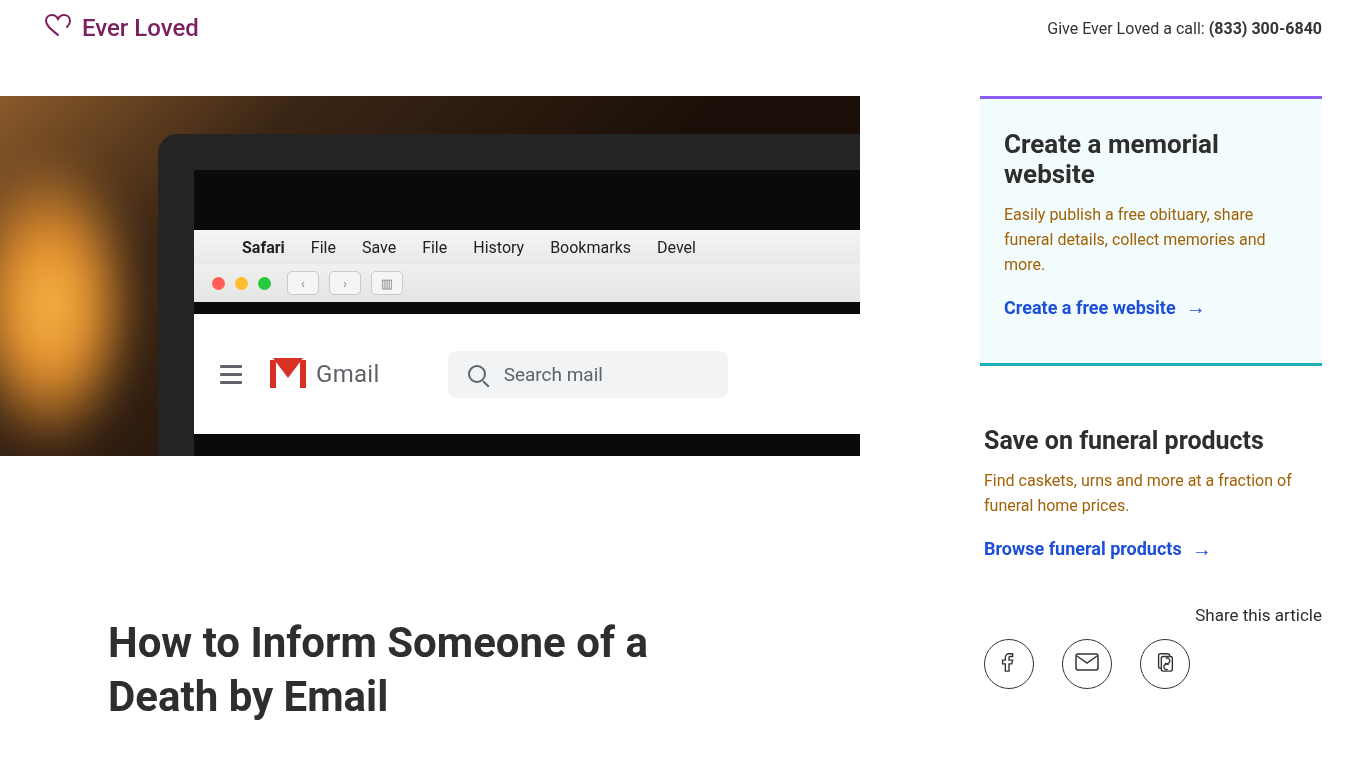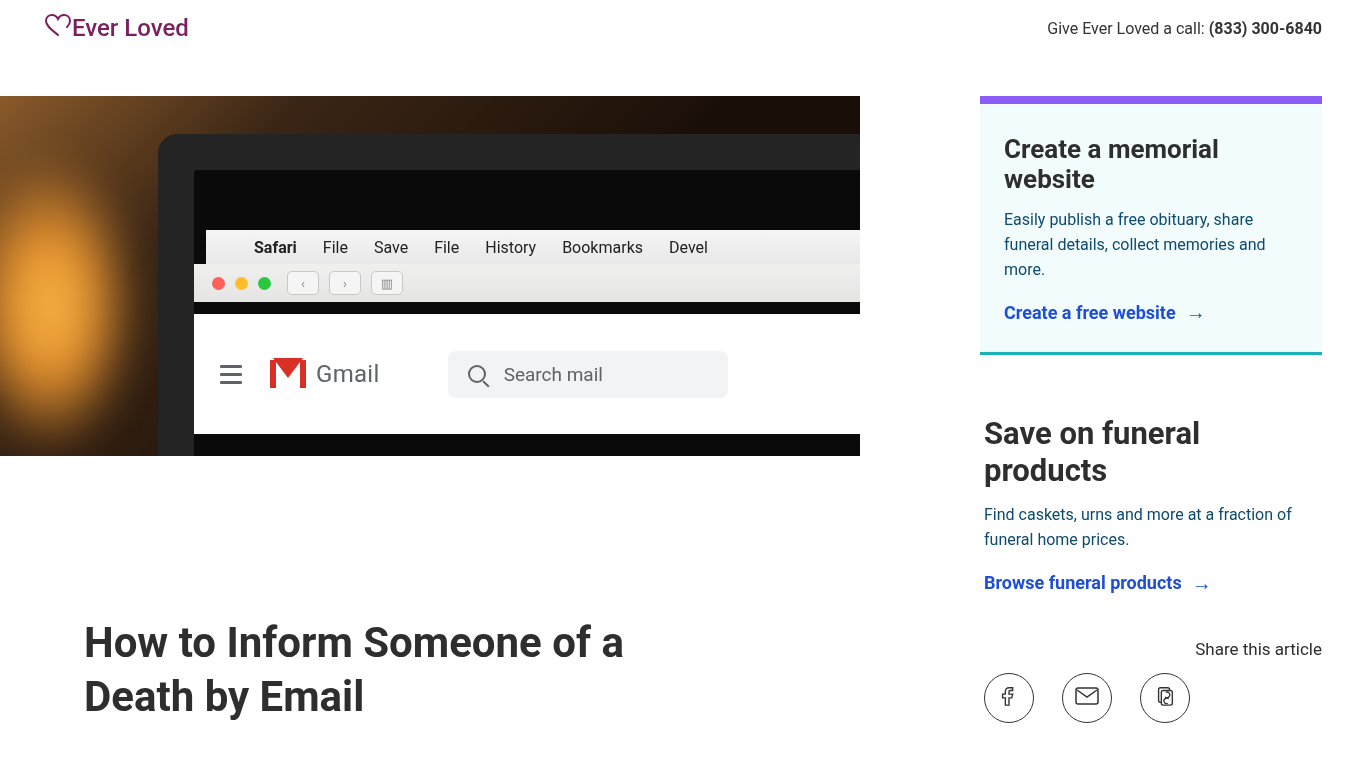--- a/index.html
+++ b/index.html
@@ -10,21 +10,21 @@
 }
 .header {
   display: flex;
   justify-content: space-between;
   align-items: center;
   padding: 14px 44px;
 }
 .brand {
   display: flex;
   align-items: center;
-  gap: 0;
+  gap: 10px;
   color: #7a1f5f;
   text-decoration: none;
 }
 .brand-name {
   font-size: 24px;
   font-weight: 500;
   color: #7a1f5f;
 }
 .call-text {
   font-size: 16px;
@@ -73,21 +73,21 @@
 }
 .laptop-inner {
   position: absolute;
   inset: 0;
   background: #0a0a0a;
   border-radius: 4px 0 0 0;
 }
 .menubar {
   position: absolute;
   top: 60px;
-  left: 12px;
+  left: 0;
   width: 100%;
   height: 34px;
   background: linear-gradient(#f5f5f5, #e8e8e8);
   display: flex;
   align-items: center;
   gap: 26px;
   padding-left: 22px;
   font-size: 16px;
   color: #222;
 }
@@ -162,63 +162,63 @@
   width: 280px;
 }
 .search-icon { width: 18px; height: 18px; border: 2px solid #5f6368; border-radius: 50%; position: relative; }
 .search-icon::after { content: ""; position: absolute; width: 2px; height: 8px; background: #5f6368; bottom: -7px; right: -3px; transform: rotate(-45deg); }
 .search-ph { color: #5f6368; font-size: 19px; }
 .article-title {
   font-size: 42px;
   font-weight: 700;
   color: #2e2e2e;
   line-height: 1.28;
-  padding-left: 84px;
+  padding-left: 108px;
   padding-right: 40px;
   margin-top: 160px;
   max-width: 740px;
 }
 .sidebar {
   width: 386px;
   padding-right: 44px;
   padding-top: 40px;
 }
 .card {
-  padding: 30px 24px 28px;
-  border-top: 8px solid #8b5cf6;
+  padding: 30px 24px 44px;
+  border-top: 3px solid #8b5cf6;
 }
 .card.filled {
   background: #f3fcfc;
   border-bottom: 3px solid #1cb0b8;
   margin-bottom: 30px;
 }
 .card-title {
   font-size: 26px;
   font-weight: 700;
   color: #2e2e2e;
   margin-bottom: 14px;
 }
 .card-desc {
   font-size: 16px;
-  color: #0c4a6e;
+  color: #a16207;
   line-height: 1.55;
   margin-bottom: 18px;
 }
 .card-link {
   font-size: 18px;
   font-weight: 700;
   color: #1d4ed8;
   text-decoration: none;
   display: inline-flex;
   align-items: center;
   gap: 10px;
 }
 .arrow { font-size: 20px; }
 .card2 { padding: 30px 4px 10px; }
-.card2 .card-title { font-size: 31px; }
+.card2 .card-title { font-size: 25px; }
 .share-sec { padding-left: 4px; margin-top: 34px; }
 .share-title { font-size: 17px; color: #2e2e2e; margin-bottom: 14px; text-align: right; }
 .share-icons { display: flex; gap: 28px; }
 .share-btn {
   width: 50px; height: 50px;
   border: 1.5px solid #333;
   border-radius: 50%;
   display: flex; align-items: center; justify-content: center;
   background: #fff;
   cursor: pointer;

